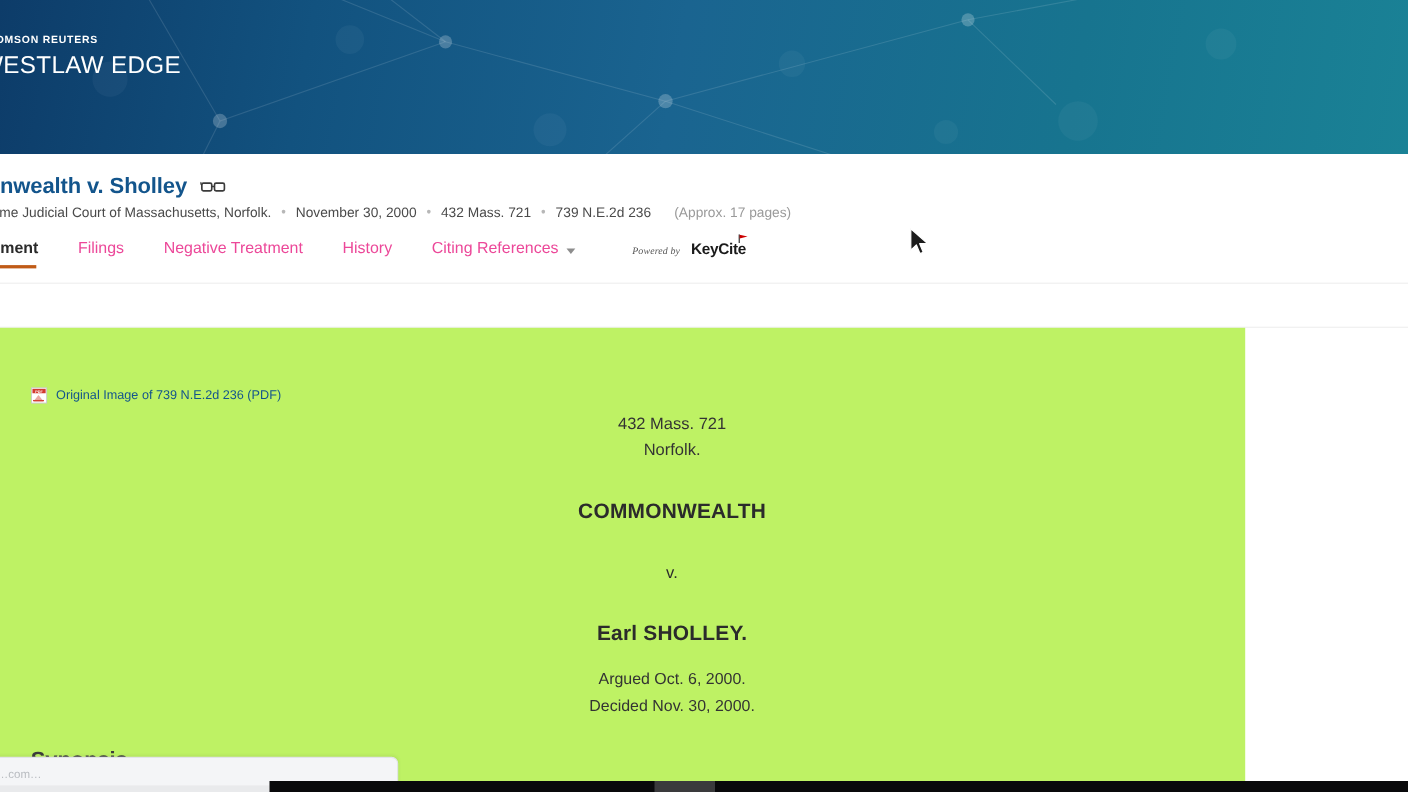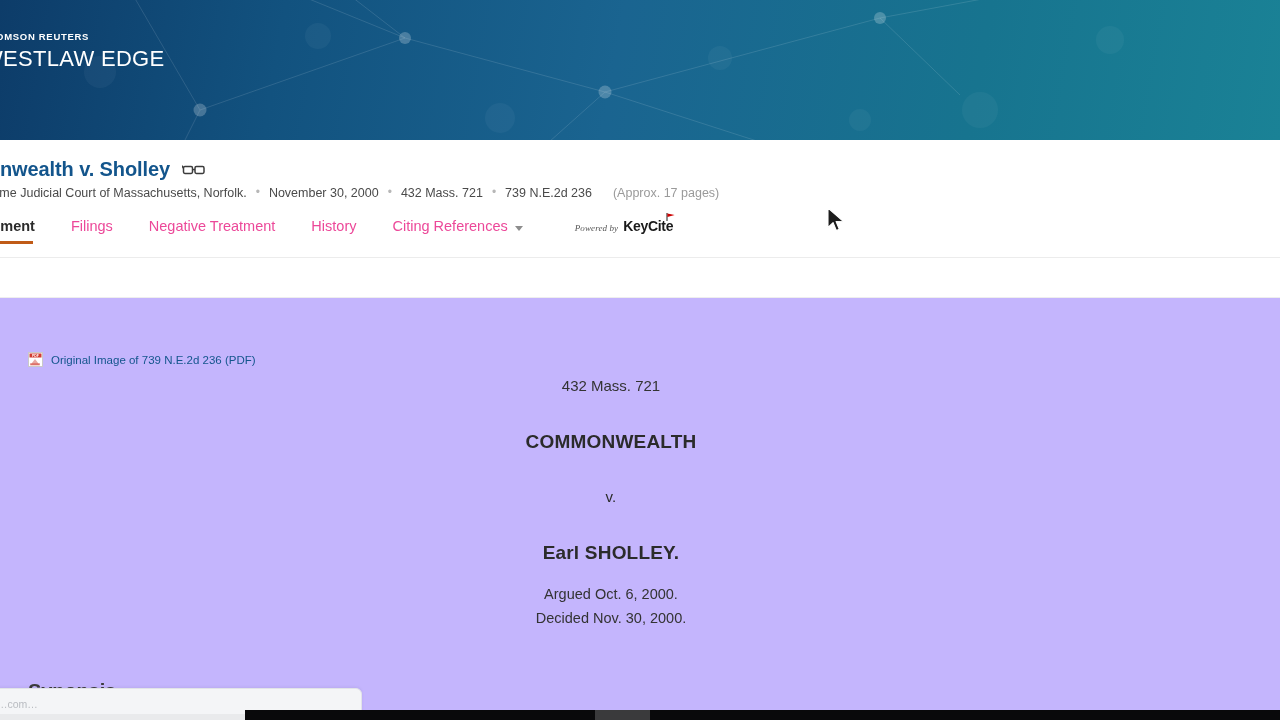--- a/index.html
+++ b/index.html
@@ -140,21 +140,21 @@
   .caret {
     width: 0; height: 0;
     border-left: 4.5px solid transparent;
     border-right: 4.5px solid transparent;
     border-top: 5px solid #8d8d8d;
     transform: translateY(2px);
   }
   #keycite {
     display: flex;
     align-items: baseline;
-    gap: 5px;
+    gap: 10px;
     margin-left: 16px;
     padding-top: 6px;
     white-space: nowrap;
     cursor: pointer;
   }
   #keycite .powered {
     font-family: "Liberation Serif", serif;
     font-style: italic;
     font-size: 9px;
     color: #575757;
@@ -190,23 +190,23 @@
     position: absolute;
     left: 0; top: 297px;
     width: 1280px; height: 1px;
     background: #eeeeee;
   }
 
   
   #doc {
     position: absolute;
     left: 0; top: 298px;
-    width: 1280px;
+    width: 1132px;
     height: 422px;
-    background: #c4b5fd;
+    background: #bef264;
   }
 
   #pdf-link {
     position: absolute;
     left: 28px; top: 54px;
     display: flex;
     align-items: center;
     gap: 8px;
     white-space: nowrap;
     cursor: pointer;
@@ -422,20 +422,21 @@
         <rect x="1.5" y="1.5" width="12" height="4" fill="#d23b30"></rect>
         <text x="7.5" y="5" font-family="Liberation Sans, sans-serif" font-size="3.4" font-weight="bold" fill="#ffffff" text-anchor="middle">PDF</text>
         <path d="M2,13.5 L7,7 L12,13.5 Z" fill="#e9a9a3"></path>
         <rect x="2" y="11.6" width="10" height="0.9" fill="#d23b30"></rect>
       </svg>
       <span class="label">Original Image of 739 N.E.2d 236 (PDF)</span>
     </div>
 
     <div id="caption">
       <div class="cap-line">432 Mass. 721</div>
+      <div class="cap-line">Norfolk.</div>
 
       <div id="party-block">
         <div class="party">COMMONWEALTH</div>
         <div class="party v">v.</div>
         <div class="party">Earl SHOLLEY.</div>
       </div>
 
       <div id="dates-block">
         <div class="dateline">Argued Oct. 6, 2000.</div>
         <div class="dateline">Decided Nov. 30, 2000.</div>

